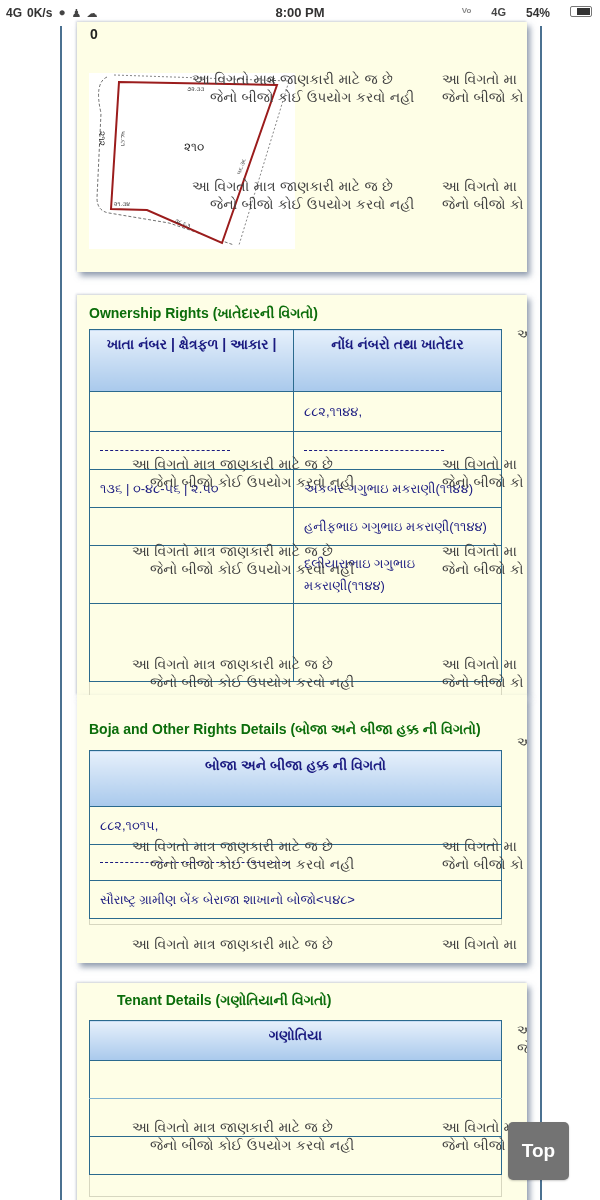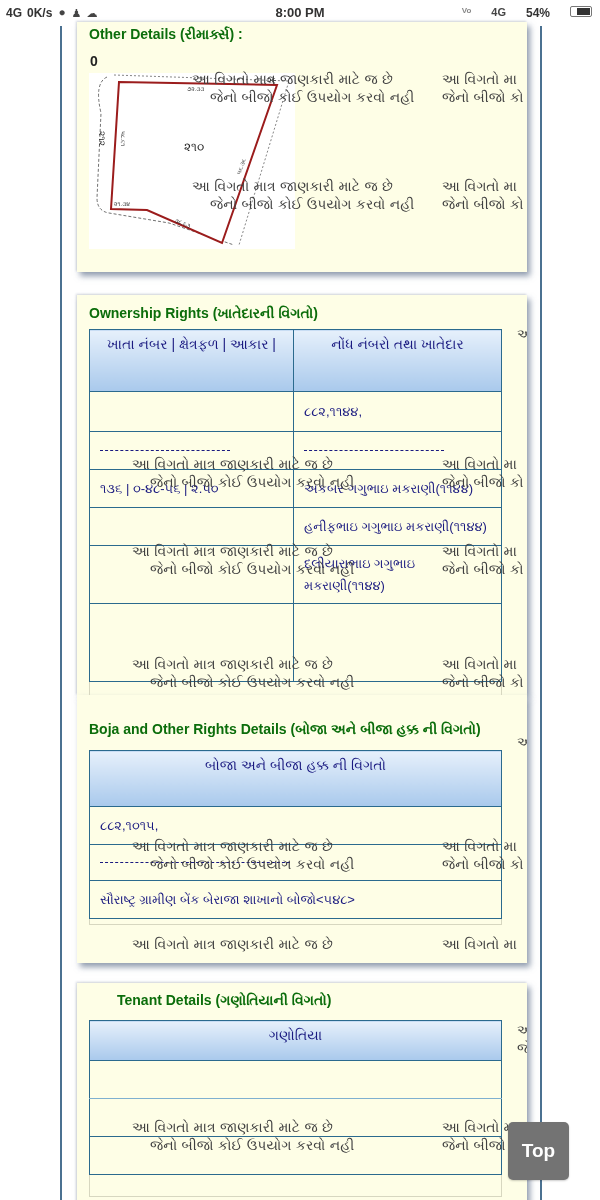--- a/index.html
+++ b/index.html
@@ -19,21 +19,21 @@
 
   .card { position: absolute; left: 15px; width: 450px; background: #fefee6; box-shadow: 3px 4px 6px rgba(70,90,120,0.6), -1px -1px 2px rgba(120,130,150,0.3); overflow: hidden; }
   .card-title { color: #0b6d0b; font-size: 14px; font-weight: bold; padding: 6px 12px; position: relative; z-index: 2; }
 
   .watermark { position: absolute; color: #404040; font-size: 14px; line-height: 18px; white-space: nowrap; z-index: 3; pointer-events: none; font-family: "DejaVu Sans", sans-serif; }
 
   .zero { font-size: 14px; font-weight: bold; color: #222; padding: 0 13px; position: relative; z-index: 2; }
   .map-img { position: absolute; left: 12px; top: 51px; width: 206px; height: 176px; background: #ffffff; z-index: 1; }
 
   table.grid { border-collapse: collapse; position: absolute; left: 12px; width: 413px; z-index: 2; }
-  table.grid th { background: linear-gradient(#e6f0fb, #a9c9ec); color: #1a1a80; font-size: 14px; font-weight: normal; border: 1.5px solid #2b6a8e; padding: 6px 8px; text-align: center; vertical-align: top; margin-left: 20px; }
+  table.grid th { background: linear-gradient(#e6f0fb, #a9c9ec); color: #1a1a80; font-size: 14px; font-weight: bold; border: 1.5px solid #2b6a8e; padding: 6px 8px; text-align: center; vertical-align: top; margin-left: 20px; }
   table.grid td { border: 1.5px solid #2b6a8e; color: #1a1a80; font-size: 13px; padding: 6px 10px; vertical-align: middle; background: transparent; }
   .dash-line { display: block; border-top: 1px dashed #1a1a80; width: 130px; }
   .tbl-foot { position: absolute; left: 12px; width: 413px; border: 1px solid #d7d7c0; border-top: none; z-index: 1; }
 
   .top-button { position: absolute; left: 508px; top: 1122px; width: 61px; height: 58px; background: #737373; border-radius: 5px; color: #fff; font-size: 19px; font-weight: bold; display: flex; align-items: center; justify-content: center; border: none; box-shadow: 0 1px 2px rgba(0,0,0,0.2); z-index: 10; font-family: "Liberation Sans", sans-serif; }
 </style>
 </head>
 <body>
 
 <div class="status-bar">
@@ -49,21 +49,20 @@
     <span class="sb-icon" style="font-size:8px;color:#888">Vo</span>
     <span class="sb-icon">4G</span>
     <span>54%</span>
     <span class="battery"></span>
   </div>
 </div>
 
 <div class="frame">
 
   <div class="card" style="top:-4px; height:250px;">
-    <div class="card-title" style="padding-top:4px;">Other Details (રીમાર્ક્સ) :</div>
     <div class="zero" style="margin-top:4px;">0</div>
 
     <div class="map-img">
       <svg width="206" height="176" viewBox="0 0 206 176">
         <path d="M18,4 Q5,10 12,40 L8,125 Q8,138 20,140 L80,150 L145,172" fill="none" stroke="#333" stroke-width="0.7" stroke-dasharray="3,2"></path>
         <path d="M25,2 L200,8 L150,172" fill="none" stroke="#333" stroke-width="0.6" stroke-dasharray="2,2"></path>
         <polygon points="30,9 188,12 133,170 58,137 22,136" fill="#ffffff" stroke="#9b1c1c" stroke-width="2"></polygon>
         <text x="95" y="78" font-size="12" fill="#222">૨૧૦</text>
         <text x="178" y="10" font-size="8" fill="#222">૨૯</text>
         <text x="98" y="18" font-size="6" fill="#222">૭૨.૩૩</text>

